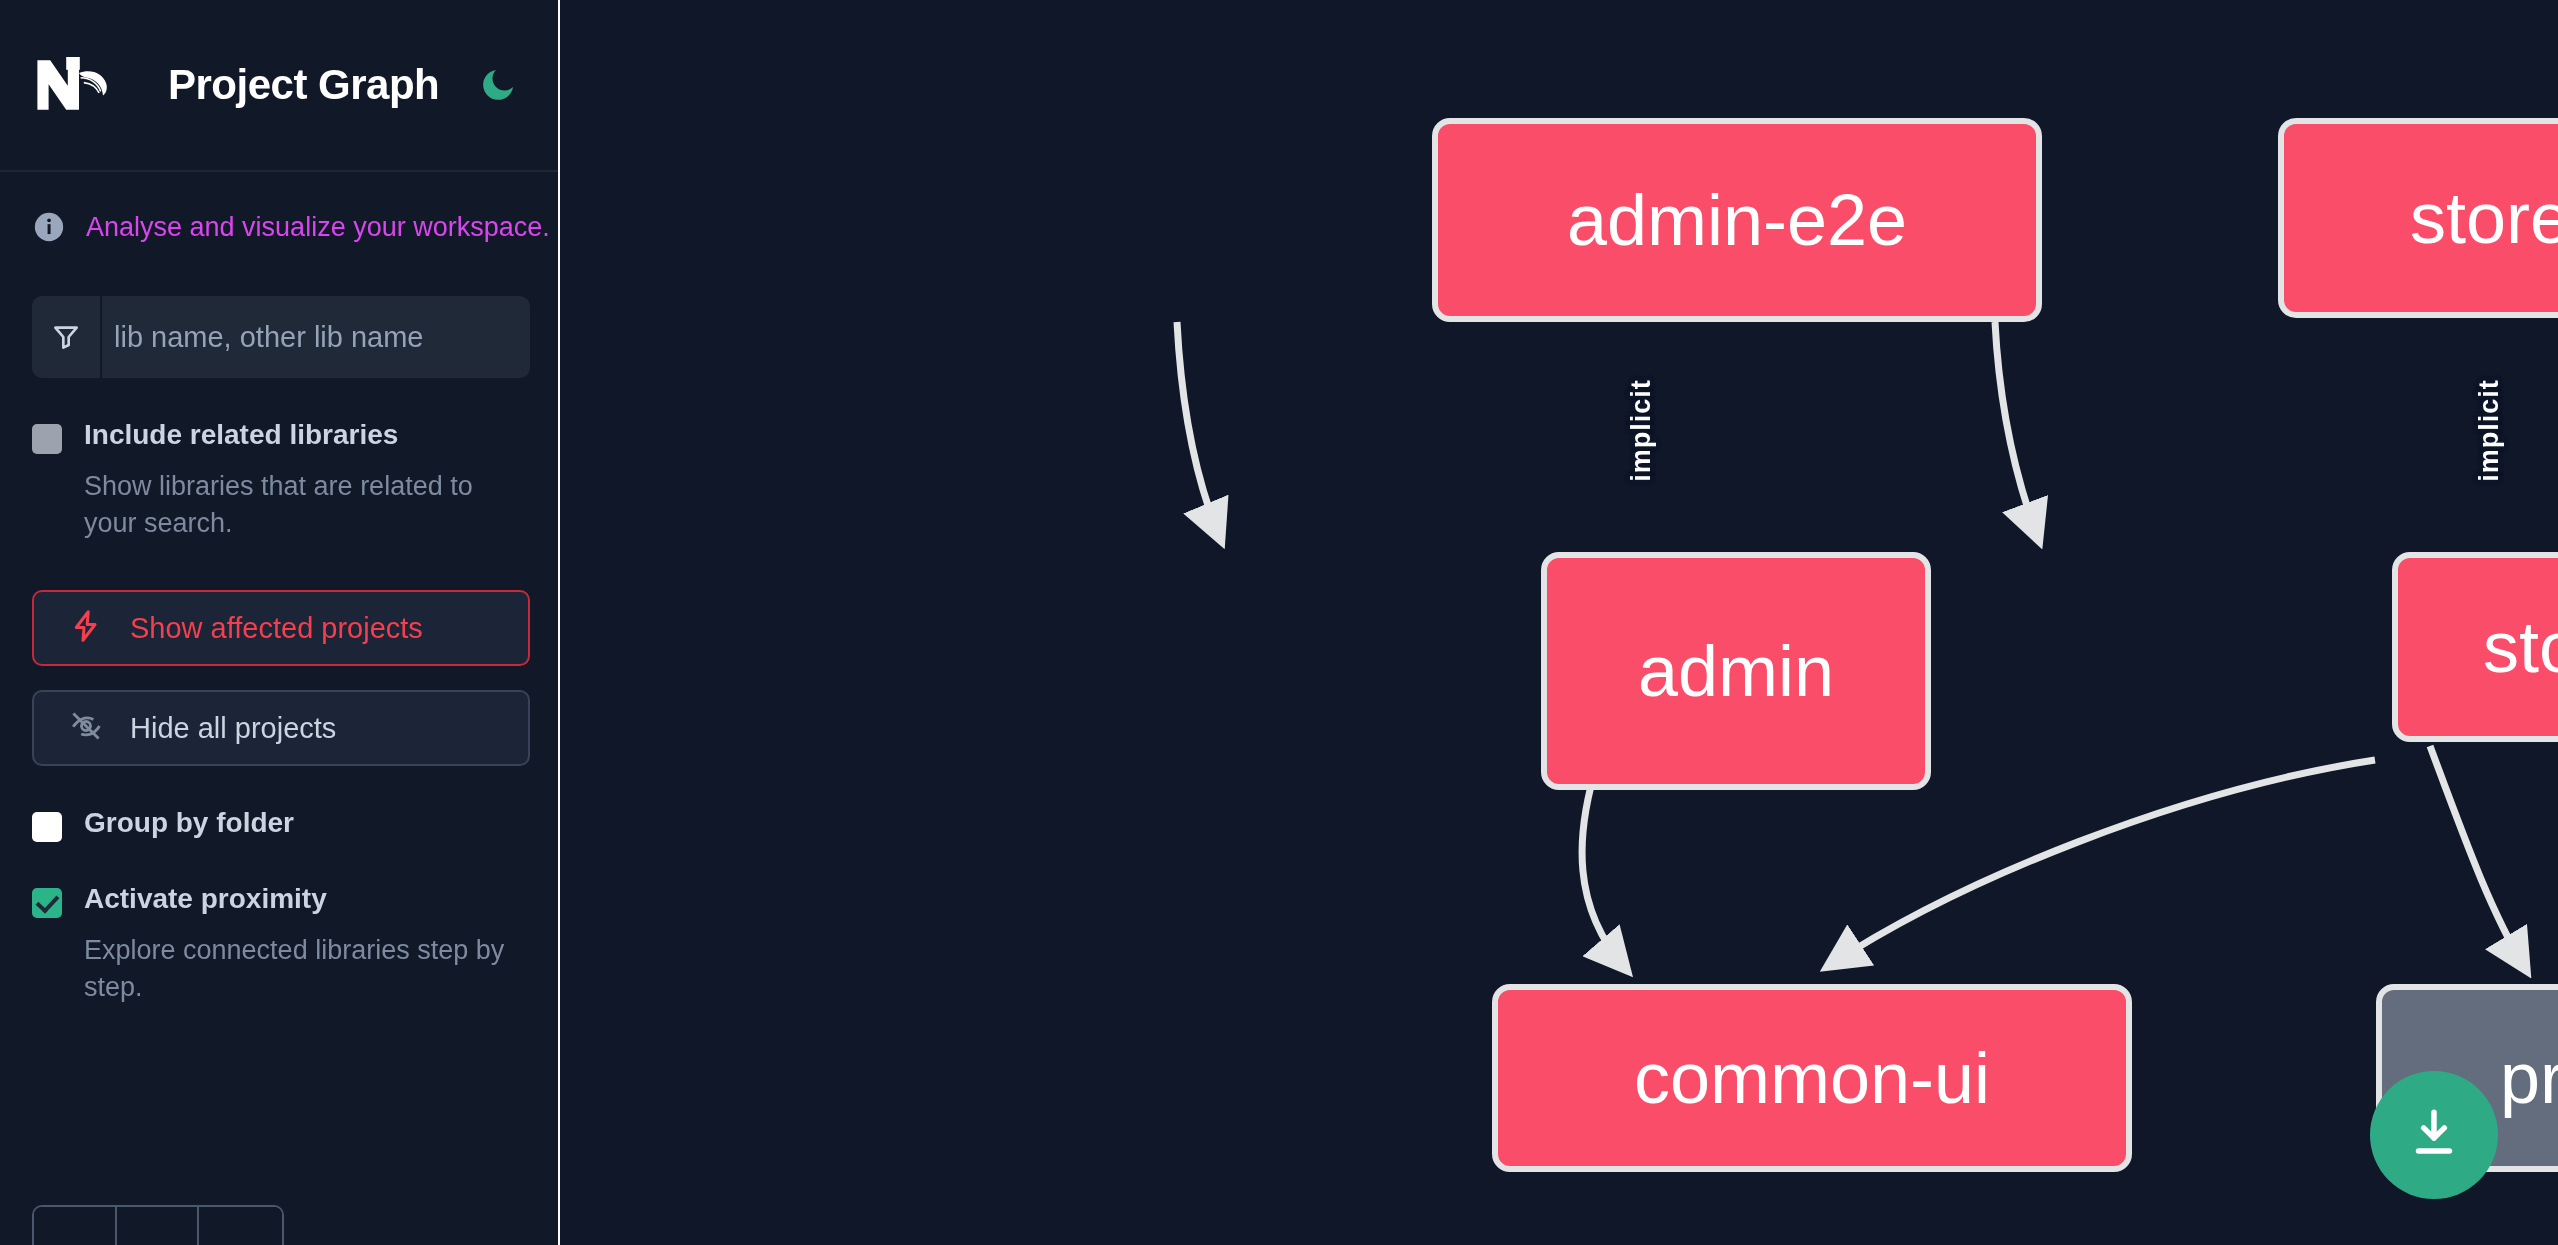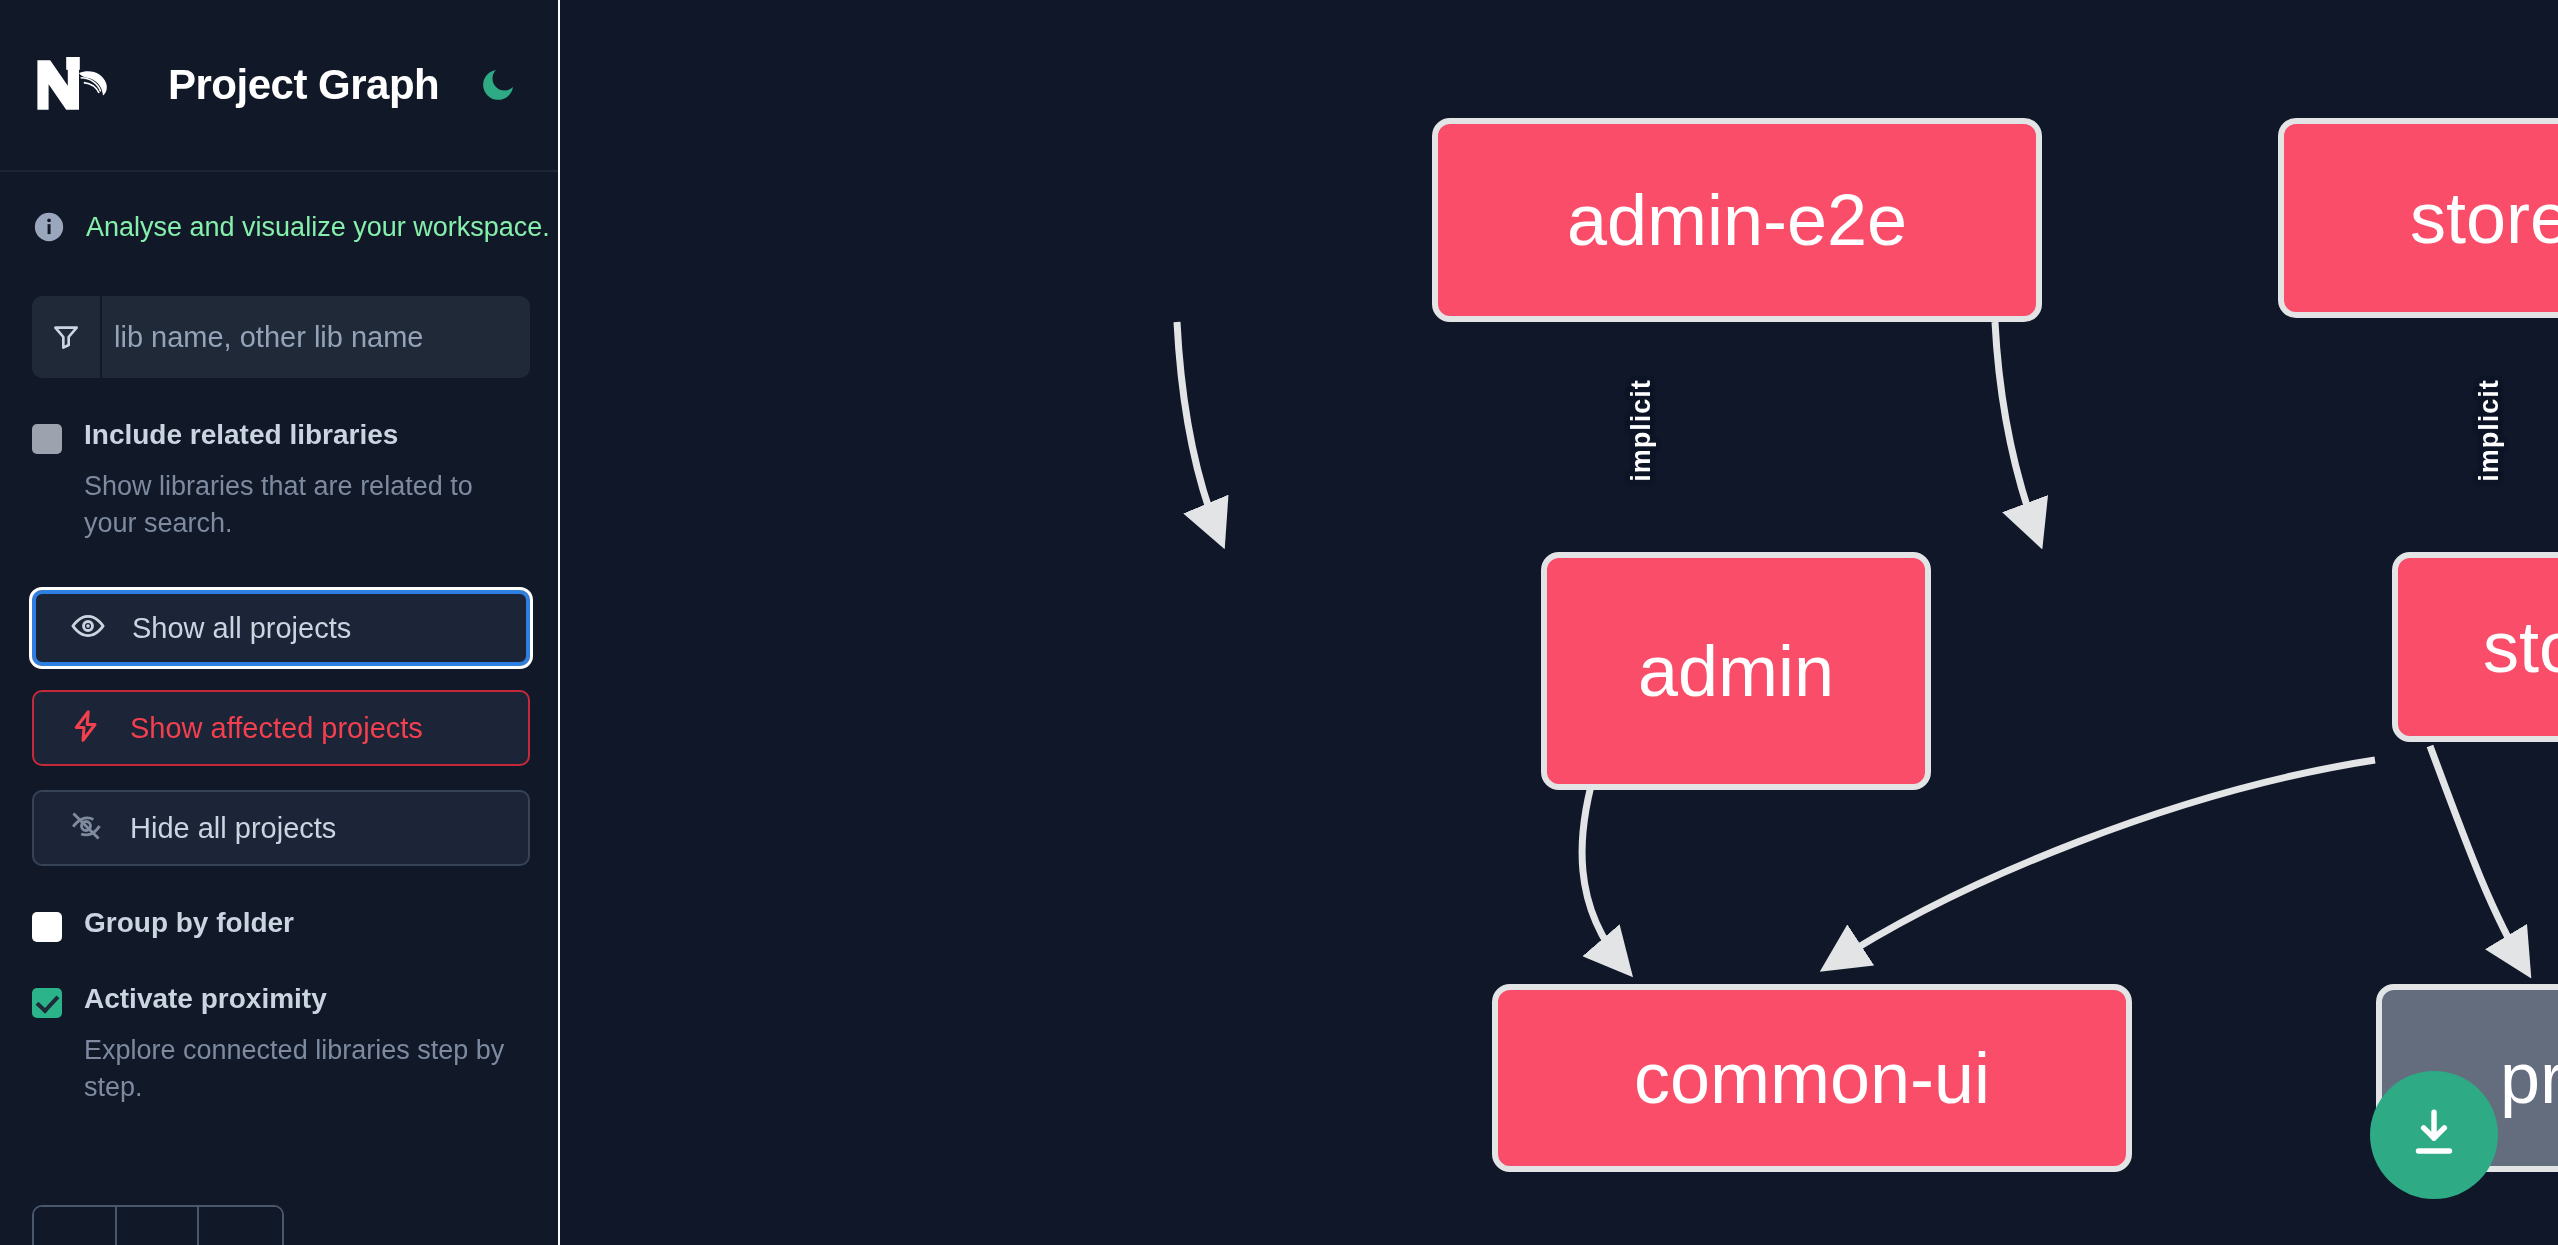--- a/index.html
+++ b/index.html
@@ -47,21 +47,21 @@
 
   .sb-info {
     display: flex;
     align-items: center;
     padding: 38px 30px 0 32px;
   }
   .info-icon { width: 34px; height: 34px; flex: 0 0 34px; }
   .sb-info-text {
     margin-left: 20px;
     font-size: 27px;
-    color: #86efac;
+    color: #d946ef;
     white-space: nowrap;
   }
 
   .sb-search {
     margin: 52px 30px 2px 32px;
     height: 82px;
     background: #1f2937;
     border-radius: 10px;
     display: flex;
     align-items: stretch;
@@ -260,30 +260,20 @@
     <div class="opt-row">
       <span class="cb cb-grey"></span>
       <div class="opt-body">
         <div class="opt-title">Include related libraries</div>
         <div class="opt-desc">Show libraries that are related to your search.</div>
       </div>
     </div>
 
     <div class="sb-buttons">
 
-      <div class="sb-btn focused">
-        <span>
-          <svg viewBox="0 0 24 24" width="36" height="36" aria-hidden="true">
-            <path fill="none" stroke="#cbd5e1" stroke-width="1.9" d="M2 12s3.8-6.4 10-6.4S22 12 22 12s-3.8 6.4-10 6.4S2 12 2 12z"></path>
-            <circle cx="12" cy="12" r="3" fill="none" stroke="#cbd5e1" stroke-width="1.9"></circle>
-            <circle cx="12" cy="12" r="1.2" fill="#cbd5e1"></circle>
-          </svg>
-        </span>
-        <span class="lbl">Show all projects</span>
-      </div>
 
       <div class="sb-btn danger">
         <span>
           <svg viewBox="0 0 24 24" width="36" height="36" aria-hidden="true">
             <path fill="none" stroke="#f43f4e" stroke-width="2" stroke-linejoin="round" stroke-linecap="round" d="M13.5 2.5 5.5 13h5.2l-.7 8.5 8-10.5h-5.2z"></path>
           </svg>
         </span>
         <span class="lbl">Show affected projects</span>
       </div>
 

